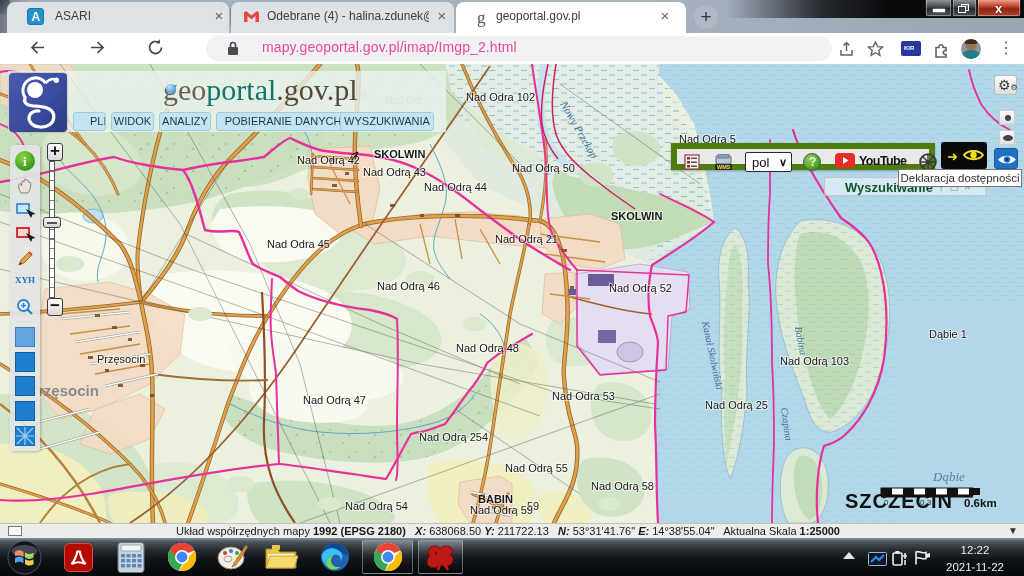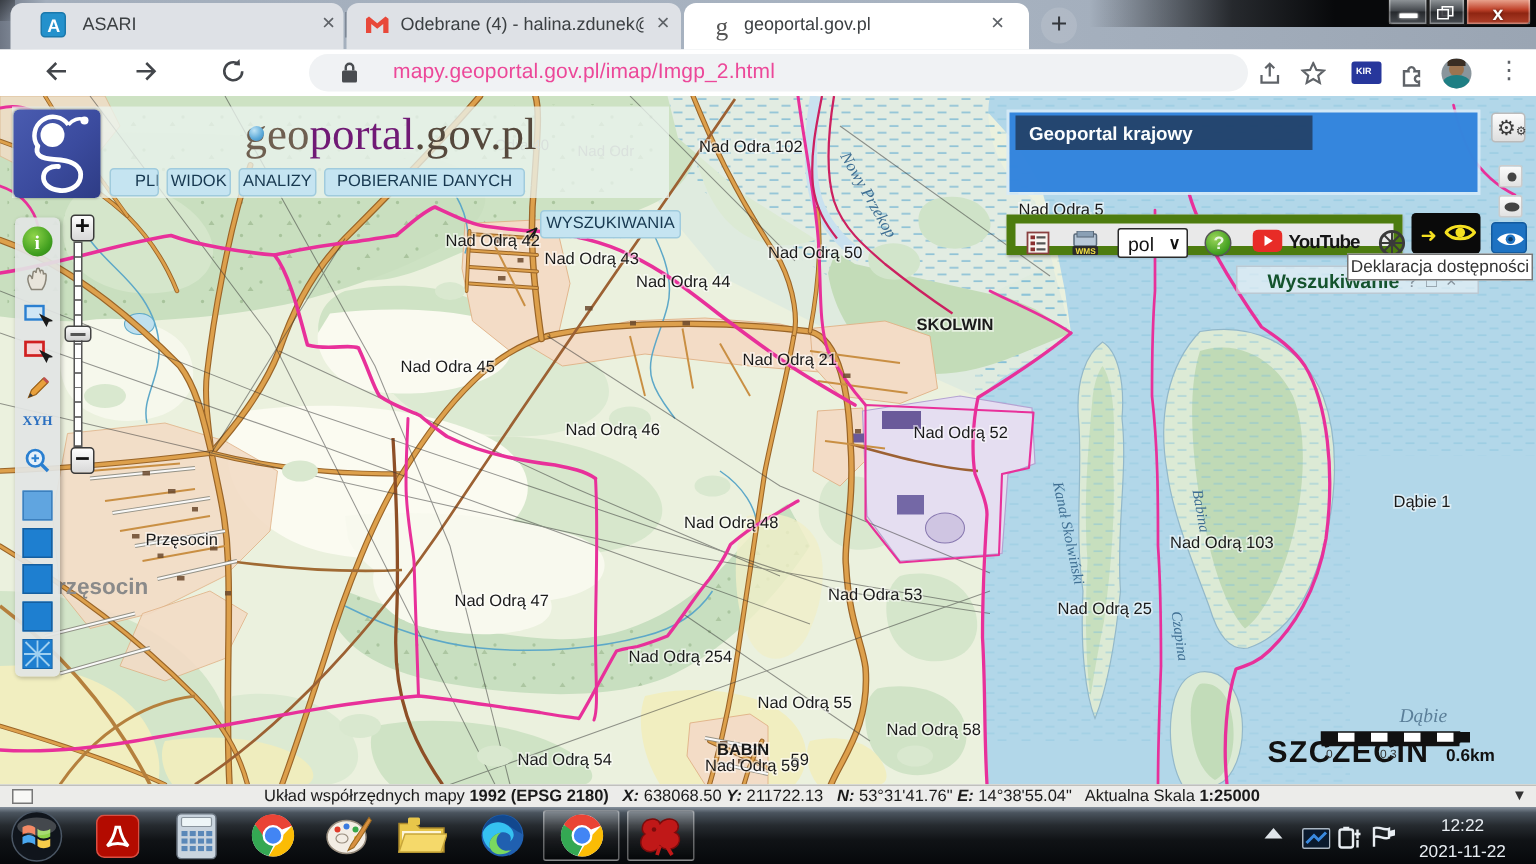--- a/index.html
+++ b/index.html
@@ -449,27 +449,27 @@
     <div id="hband"></div>
     <div id="hlogo">
       <svg width="58" height="59" viewBox="0 0 58 59">
         <circle cx="26" cy="17" r="8" fill="#fff"></circle>
         <path d="M16.2 24.5 A 12.2 12.2 0 1 1 36.6 10.2" stroke="#fff" stroke-width="3" fill="none"></path>
         <path d="M36.6 10.2 C 39.5 6.8 43.5 5.4 46.5 6.6" stroke="#fff" stroke-width="2.4" fill="none"></path>
         <circle cx="47.3" cy="7.3" r="2.7" fill="#fff"></circle>
         <path d="M16.2 24.5 C 13.8 30.5 19 32.8 27 33.2 C 37 33.7 44.5 36.2 44.8 43.2 C 45.1 50.2 38.5 54.5 31 54 C 24 53.5 19.5 49.5 20 44.5 C 20.5 39.8 25 37.5 30 38" stroke="#fff" stroke-width="3.2" fill="none" stroke-linecap="round"></path>
       </svg>
     </div>
-    <div id="glogotext"><span style="color:#6e5f50;">geo</span><span style="color:#701a75;">portal</span><span style="color:#55483c;">.gov.pl</span></div>
+    <div id="glogotext"><span style="color:#6e5f50;">geo</span><span style="color:#0f766e;">portal</span><span style="color:#55483c;">.gov.pl</span></div>
     <div class="abs" style="left:166px;top:20px;width:10px;height:10px;border-radius:50%;background:radial-gradient(circle at 35% 30%,#bfe4f5,#59a8d8 60%,#3b83b5);"></div>
     <div class="menurow" style="left:73px;width:33px;padding-left:16px;">PLIK</div>
     <div class="menurow" style="left:111px;width:43px;">WIDOK</div>
     <div class="menurow" style="left:159px;width:52px;">ANALIZY</div>
     <div class="menurow" style="left:216px;width:134px;">POBIERANIE DANYCH</div>
-    <div class="menurow" style="left:360px;width:94px;margin-top:28px;">WYSZUKIWANIA</div>
+    <div class="menurow" style="left:340px;width:94px;">WYSZUKIWANIA</div>
 
     
 
     <div id="ltools">
       <div class="licon" style="top:6px;border-radius:50%;background:radial-gradient(circle at 38% 32%,#8fd44a,#3f9e1e 65%,#2f7a14);">
         <div style="position:absolute;left:8px;top:3px;color:#fff;font-size:13px;font-weight:bold;font-family:'Liberation Serif',serif;">i</div>
       </div>
       <svg class="licon" style="top:31px;" viewBox="0 0 20 20">
         <path d="M6 17 C4 14 3 10 4 8 C5 7 6 8 6.5 10 L7 6 C7 4.5 9 4.5 9 6 L9.3 4 C9.5 2.5 11.3 2.5 11.4 4 L11.8 5 C12 3.8 13.8 4 13.8 5.5 L14 7 C14.3 6 15.8 6.2 15.8 7.5 C15.8 11 15 14.5 13 17 Z" fill="#e8e4da" stroke="#8a8578" stroke-width="1"></path>
       </svg>
@@ -503,27 +503,20 @@
     </div>
 
     <div class="zbtn" style="left:47px;top:79px;">+</div>
     <div id="ztrack"></div>
     <div id="zhandle">
         <div style="margin:4px 3px;height:2px;background:#555;"></div>
       </div>
     <div class="zbtn" style="left:47px;top:234px;">−</div>
 
     
-    <div id="banner">
-        <div id="bannerin">
-          <div id="bannerdark">
-            <div id="bannertxt">Geoportal krajowy</div>
-          </div>
-        </div>
-      </div>
 
     
 
     <div id="rtools">
       <svg class="abs" style="left:7px;top:5px;" width="16" height="16" viewBox="0 0 16 16">
         <rect x="1" y="1" width="14" height="14" fill="#f8f4f0" stroke="#8a4040" stroke-width="1.2"></rect>
         <rect x="3" y="3" width="3" height="2.5" fill="#8a3030"></rect>
           <rect x="7" y="3.5" width="6" height="1.5" fill="#555"></rect>
         <rect x="3" y="7" width="3" height="2.5" fill="#8a3030"></rect>
           <rect x="7" y="7.5" width="6" height="1.5" fill="#555"></rect>

